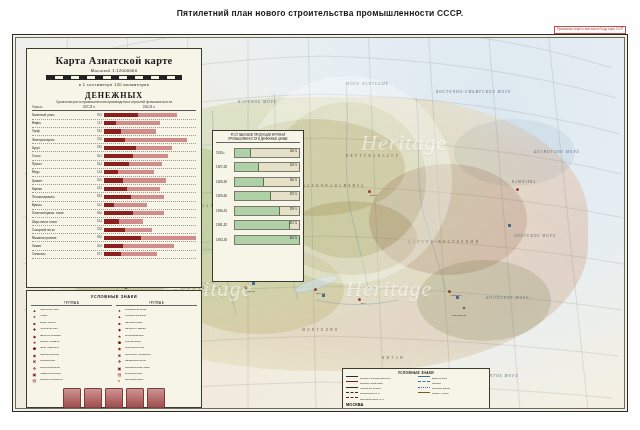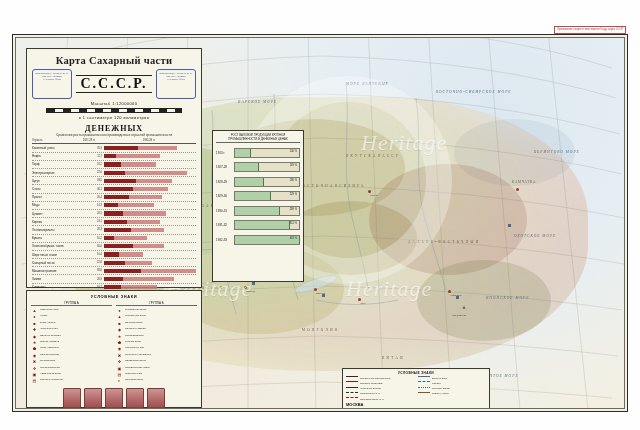--- a/index.html
+++ b/index.html
@@ -178,20 +178,21 @@
   .sym{position:absolute;width:3px;height:3px;background:#8c1f1f;border-radius:50%;opacity:.85;}
   .sym.sq{border-radius:0;background:#2f5c8c;}
   .sym.tr{width:0;height:0;background:none;border-left:2px solid transparent;border-right:2px solid transparent;border-bottom:3.4px solid #3d6b3a;}
   .cityname{position:absolute;font-size:2.6px;color:#333;font-family:"Liberation Serif", serif;}
 </style>
 </head>
 <body>
 
 <div id="root">
 
+  <div class="top-caption">Пятилетний план нового строительства промышленности СССР.</div>
   <div class="top-right-stamp">Приложение к карте в зале памяти Госуд. карта СССР</div>
 
   <div class="frame">
     <div class="frame-inner">
 
       <div class="ocean"></div>
       <div class="landmass"></div>
       <div class="land-patch p1"></div>
       <div class="land-patch p2"></div>
       <div class="land-patch p3"></div>
@@ -308,26 +309,21 @@
         <div class="cityname" style="left:152px;top:268px">Караганда</div>
         <div class="cityname" style="left:96px;top:246px">Магнитогорск</div>
       </div>
 
       <div class="wm-ring"></div>
       <div class="wm a">Heritage</div>
       <div class="wm b">Heritage</div>
       <div class="wm c">Heritage</div>
 
       <div class="title-card">
-        <div class="t-main">Карта Сахарный части</div>
-        <div class="t-row">
-          <div class="t-stamp">БИБЛИОТЕКА ИМЕНИ В. И. ЛЕНИНА ОТДЕЛ КАРТОГРАФИИ</div>
-          <div class="t-sssr">С.С.С.Р.</div>
-          <div class="t-stamp">БИБЛИОТЕКА ИМЕНИ В. И. ЛЕНИНА ОТДЕЛ КАРТОГРАФИИ</div>
-        </div>
+        <div class="t-main">Карта Азиатской карте</div>
         <div class="t-scale">Масштаб 1:12000000</div>
         <div class="t-scalebar"></div>
         <div class="t-scale">в 1 сантиметре 120 километров</div>
 
         <div class="t-diag">ДЕНЕЖНЫХ</div>
         <div class="t-diag-sub">Сравнение роста промышленного производства и отраслей промышленности</div>
 
         <div class="chart">
           <div class="chart-head">
             <div class="ch-c1">Отрасль</div>

